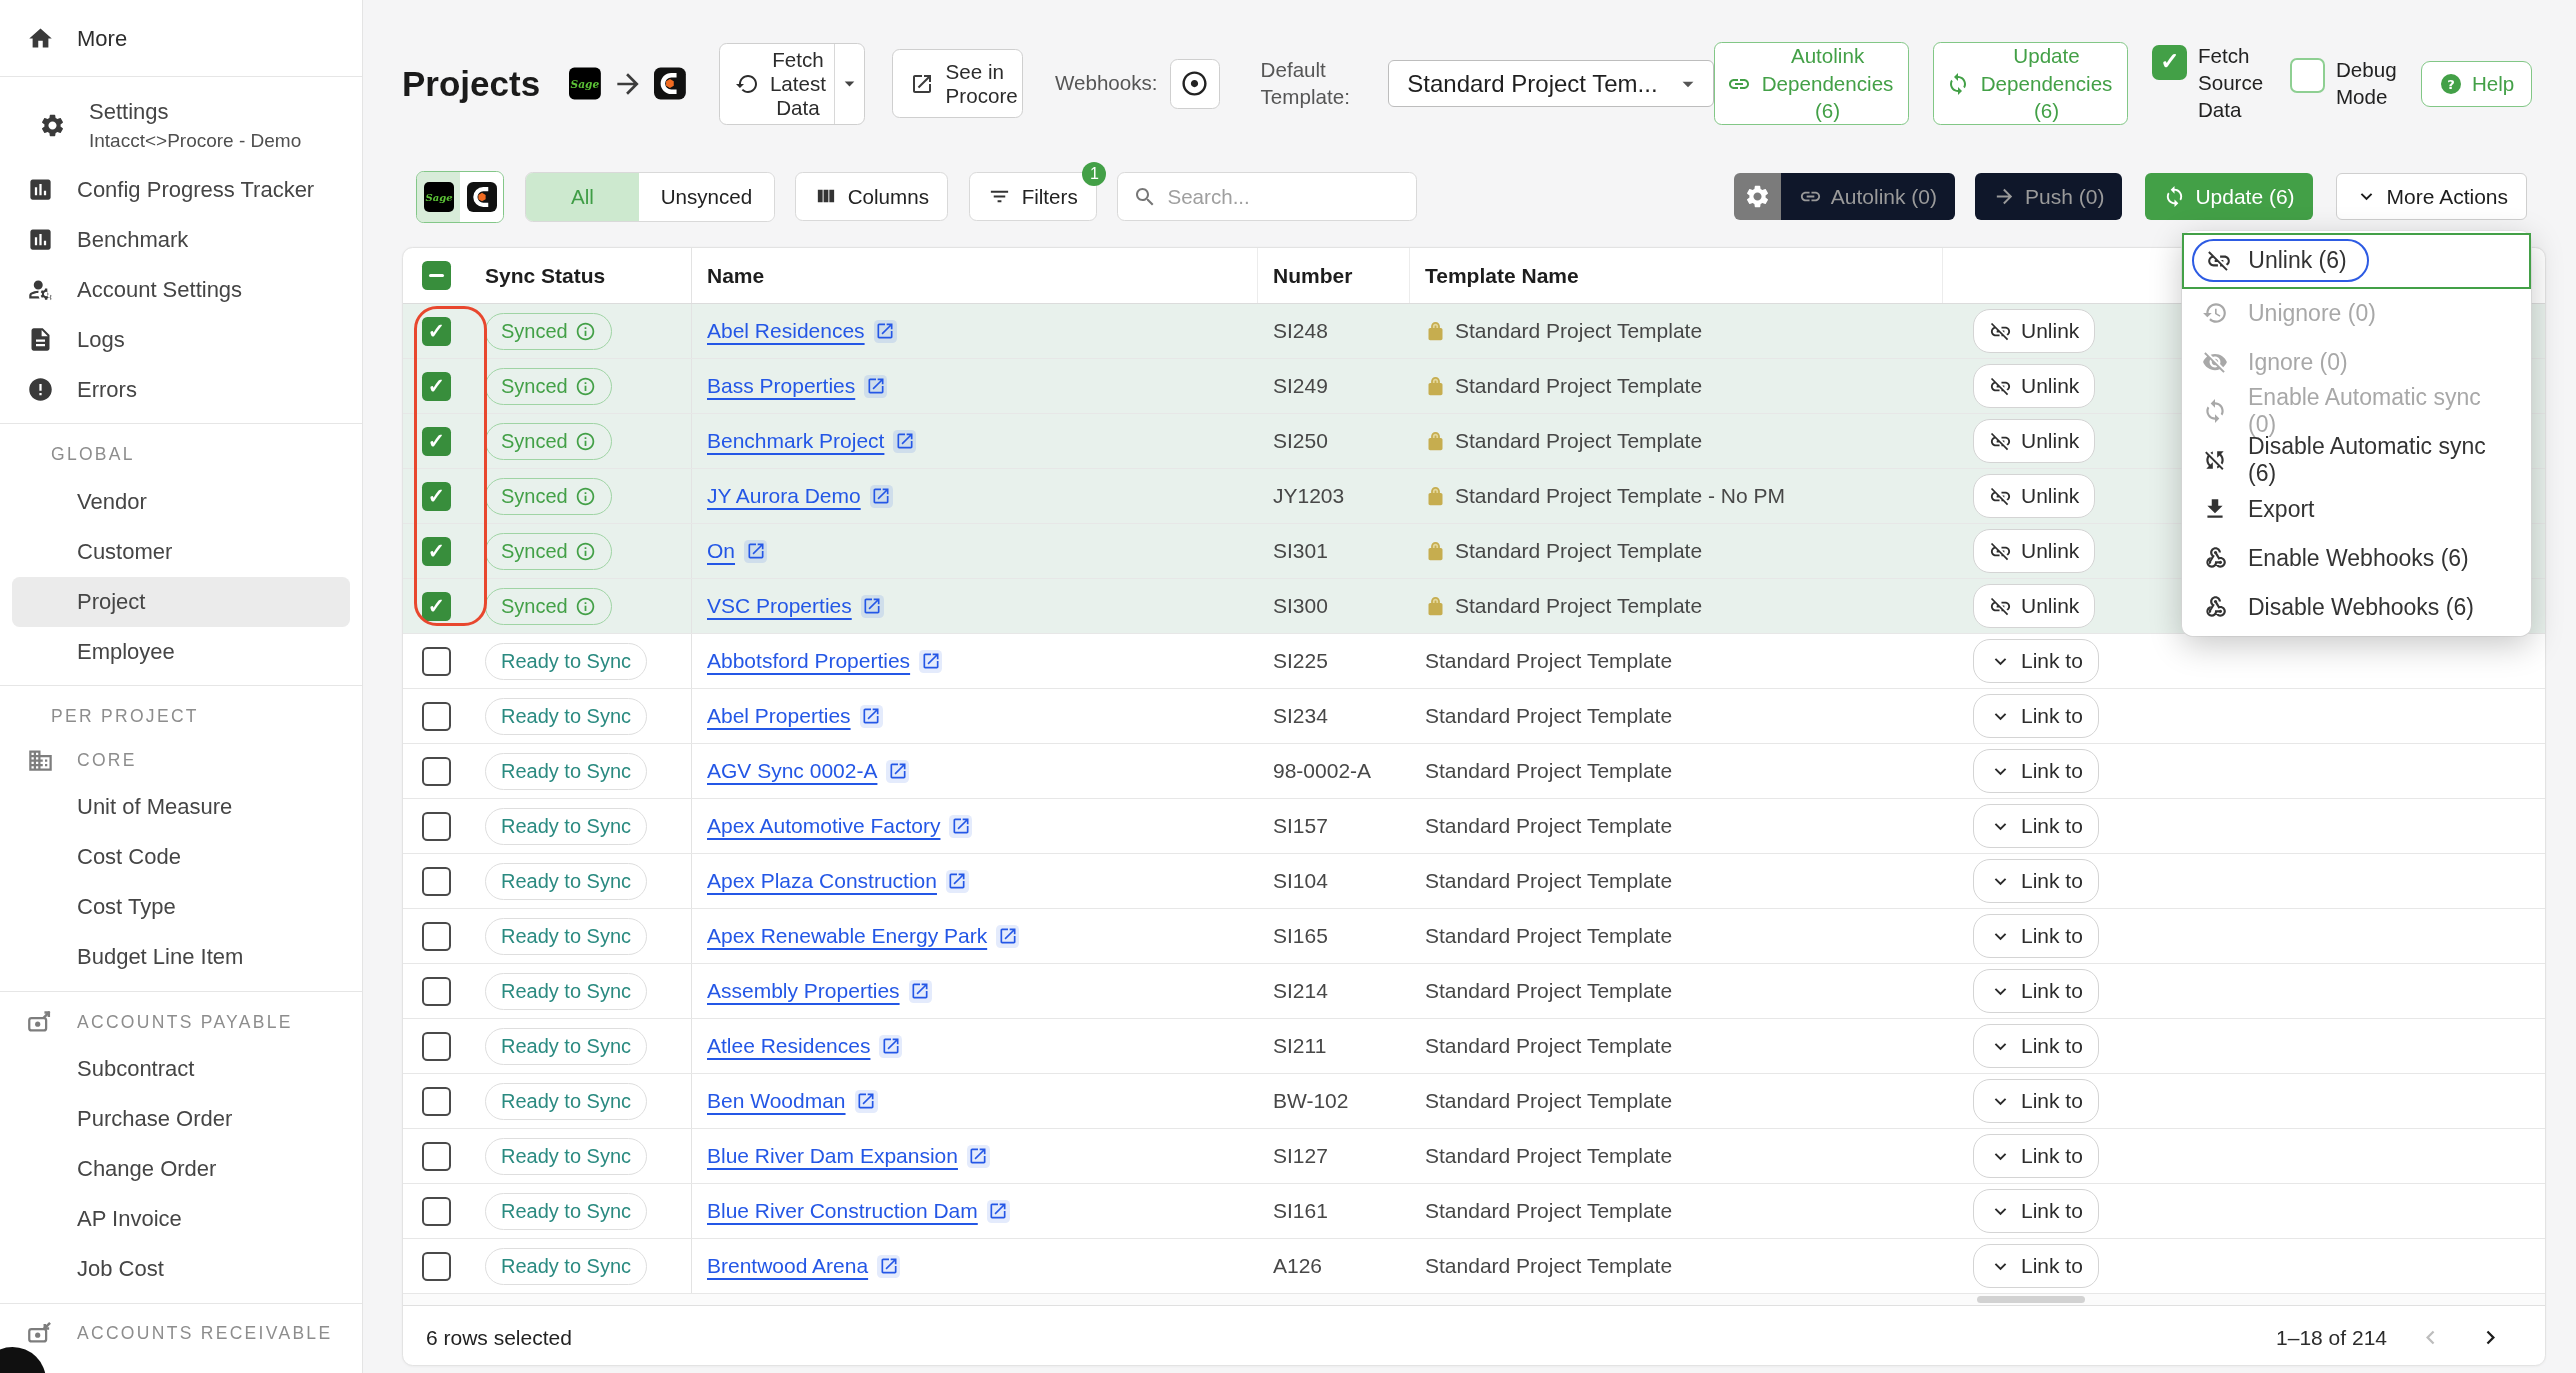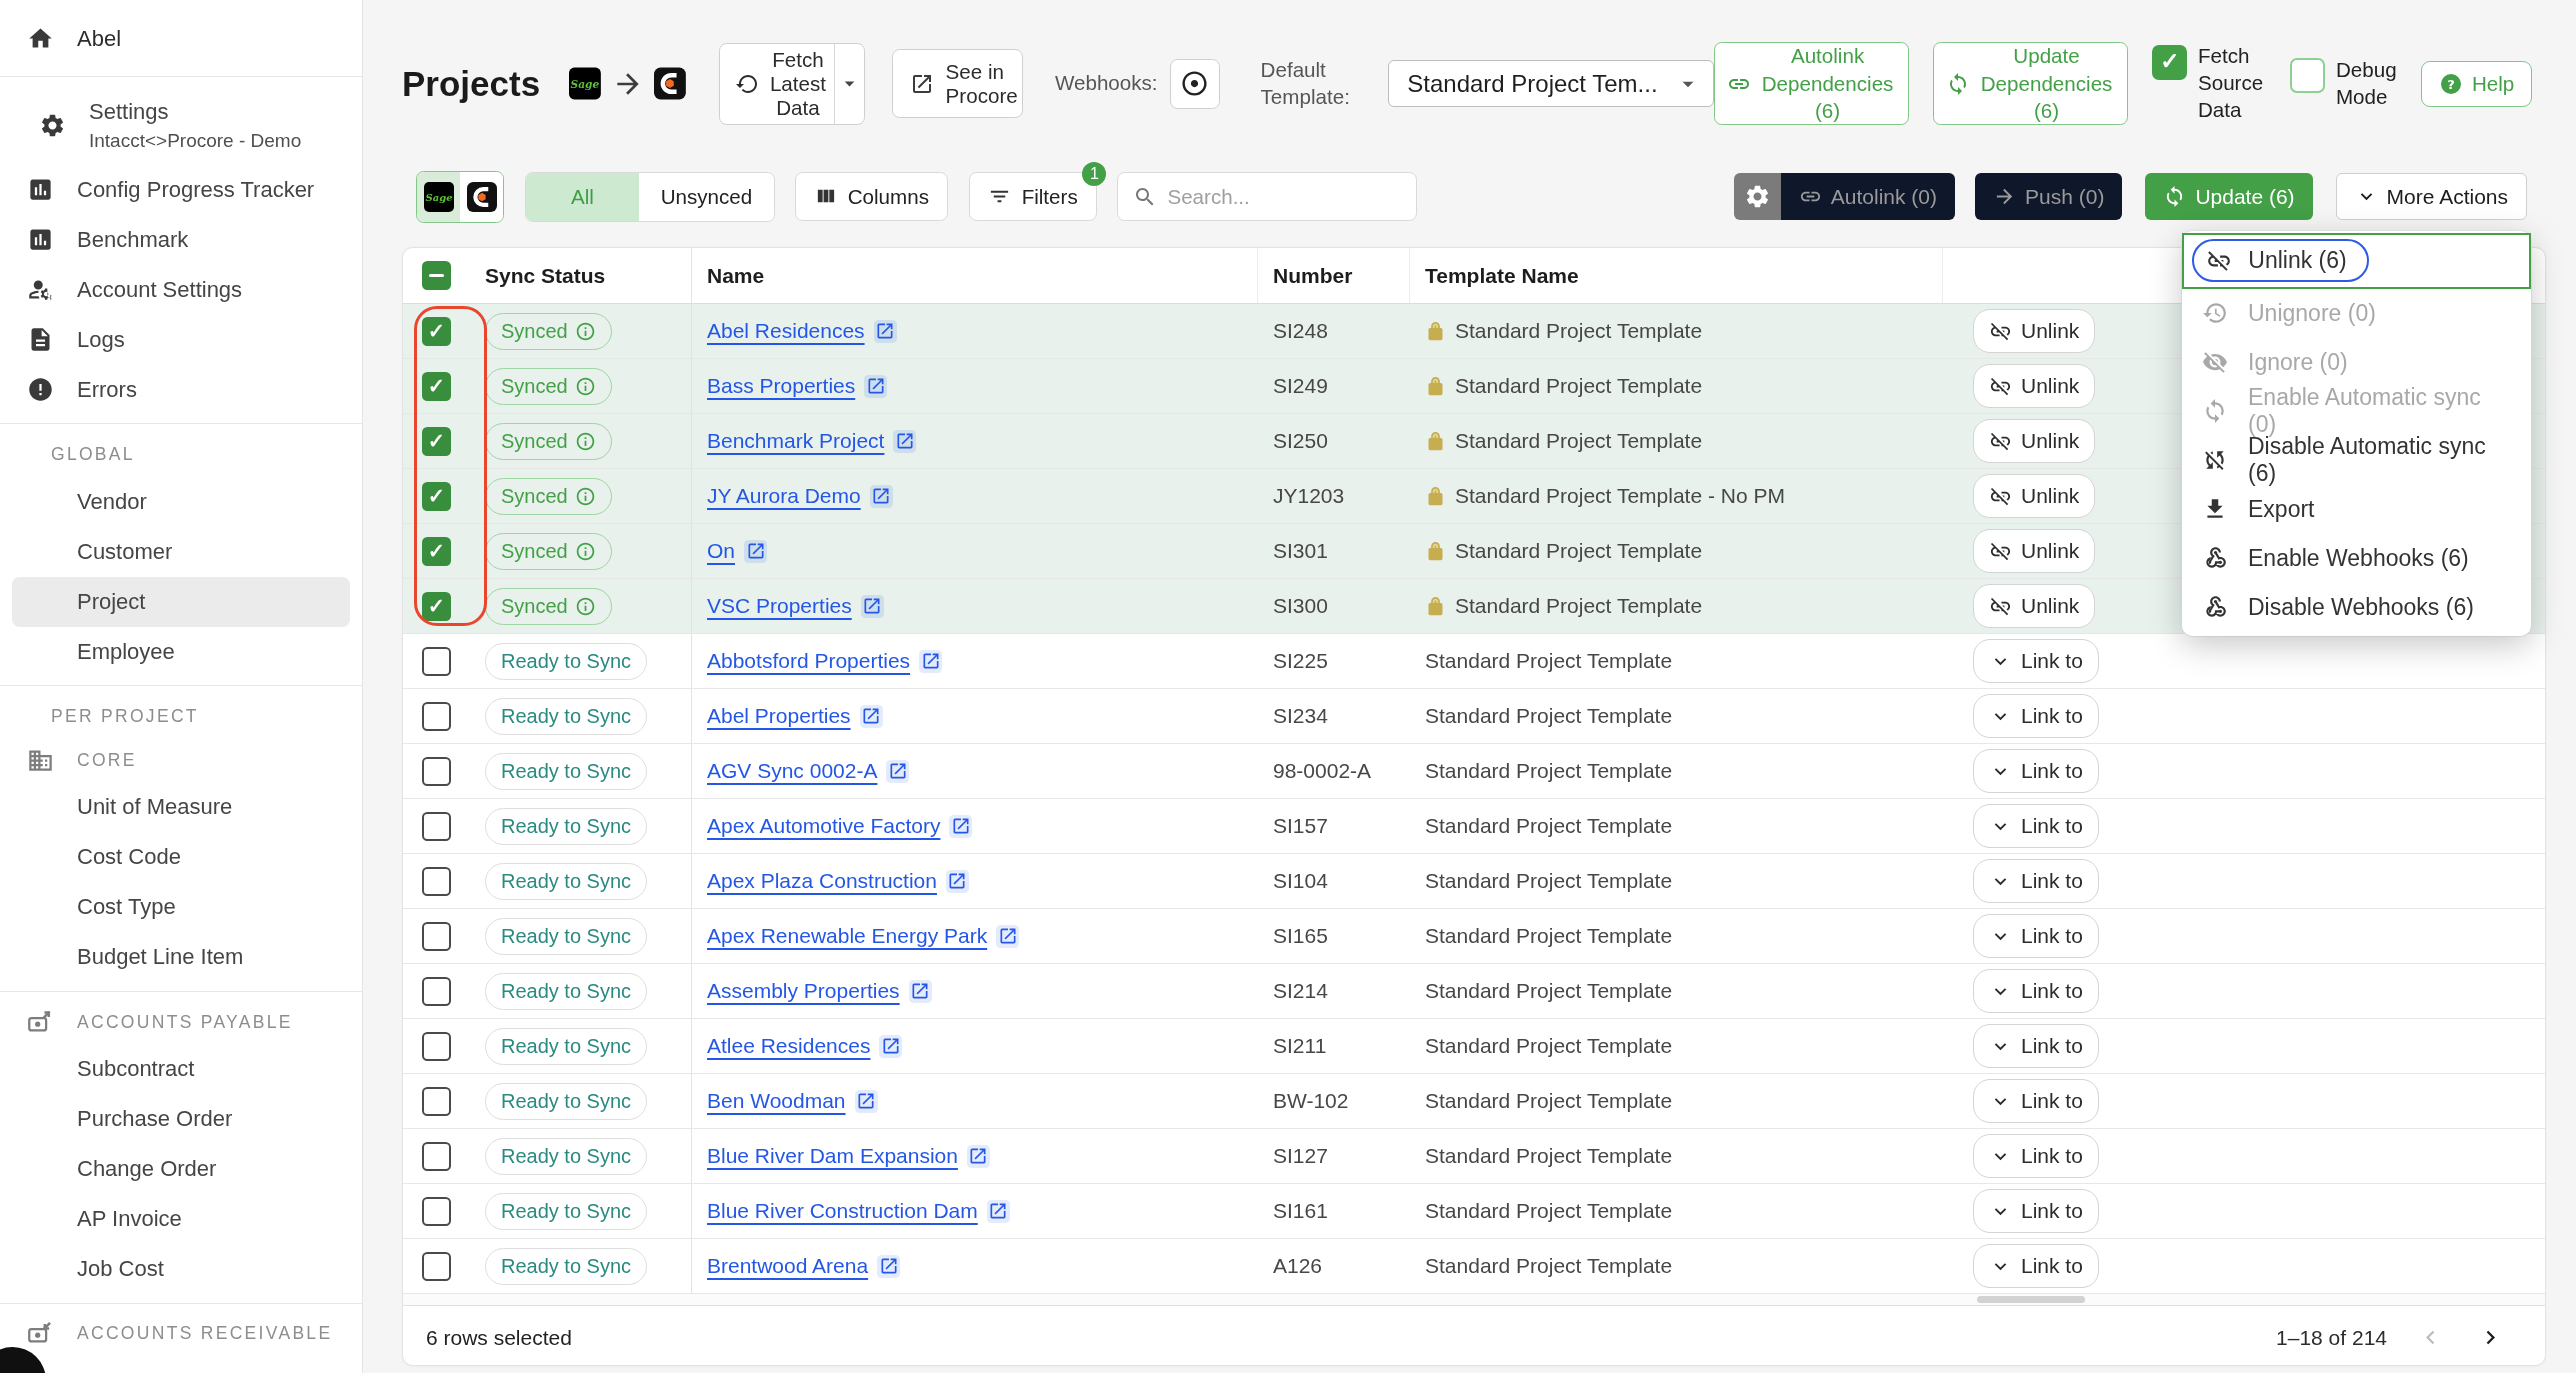--- a/index.html
+++ b/index.html
@@ -134,21 +134,21 @@
 </head>
 <body>
 
 <nav class="sidebar" id="sidebar">
     <div class="sb-item  home  ">
       <span class="ic">
         <svg viewBox="0 0 24 24">
           <path d="M10 20v-6h4v6h5v-8h3L12 3 2 12h3v8z"></path>
         </svg>
       </span>
-      <span class="lbl">Abel</span>
+      <span class="lbl">More</span>
     </div>
     <div class="sb-div"></div>
     <div class="sb-item   two ">
       <span class="ic">
         <svg viewBox="0 0 24 24">
           <path d="M19.14 12.94c.04-.3.06-.61.06-.94 0-.32-.02-.64-.07-.94l2.03-1.58c.18-.14.23-.41.12-.61l-1.92-3.32c-.12-.22-.37-.29-.59-.22l-2.39.96c-.5-.38-1.03-.7-1.62-.94l-.36-2.54c-.04-.24-.24-.41-.48-.41h-3.84c-.24 0-.43.17-.47.41l-.36 2.54c-.59.24-1.13.57-1.62.94l-2.39-.96c-.22-.08-.47 0-.59.22L2.74 8.87c-.12.21-.08.47.12.61l2.03 1.58c-.05.3-.09.63-.09.94s.02.64.07.94l-2.03 1.58c-.18.14-.23.41-.12.61l1.92 3.32c.12.22.37.29.59.22l2.39-.96c.5.38 1.03.7 1.62.94l.36 2.54c.05.24.24.41.48.41h3.84c.24 0 .44-.17.47-.41l.36-2.54c.59-.24 1.13-.56 1.62-.94l2.39.96c.22.08.47 0 .59-.22l1.92-3.32c.12-.22.07-.47-.12-.61l-2.01-1.58zM12 15.6c-1.98 0-3.6-1.62-3.6-3.6s1.62-3.6 3.6-3.6 3.6 1.62 3.6 3.6-1.62 3.6-3.6 3.6z"></path>
         </svg>
       </span>
       <span class="lbl">Settings<span class="sub">Intacct&lt;&gt;Procore - Demo</span></span>
     </div>

